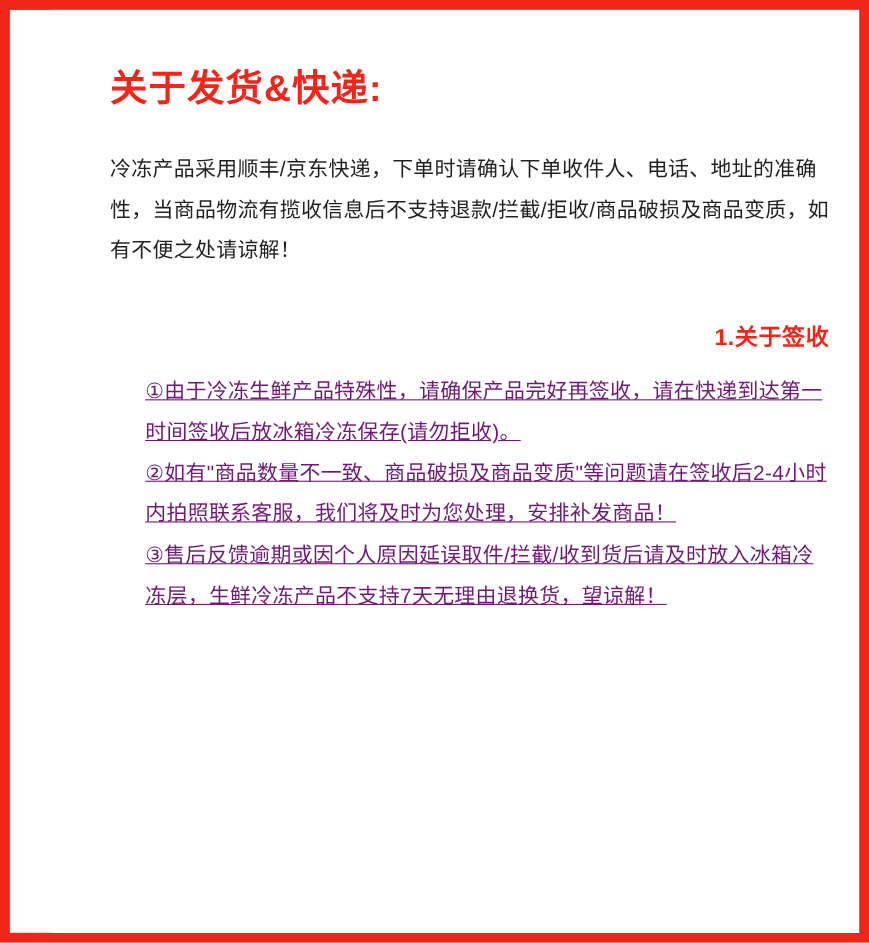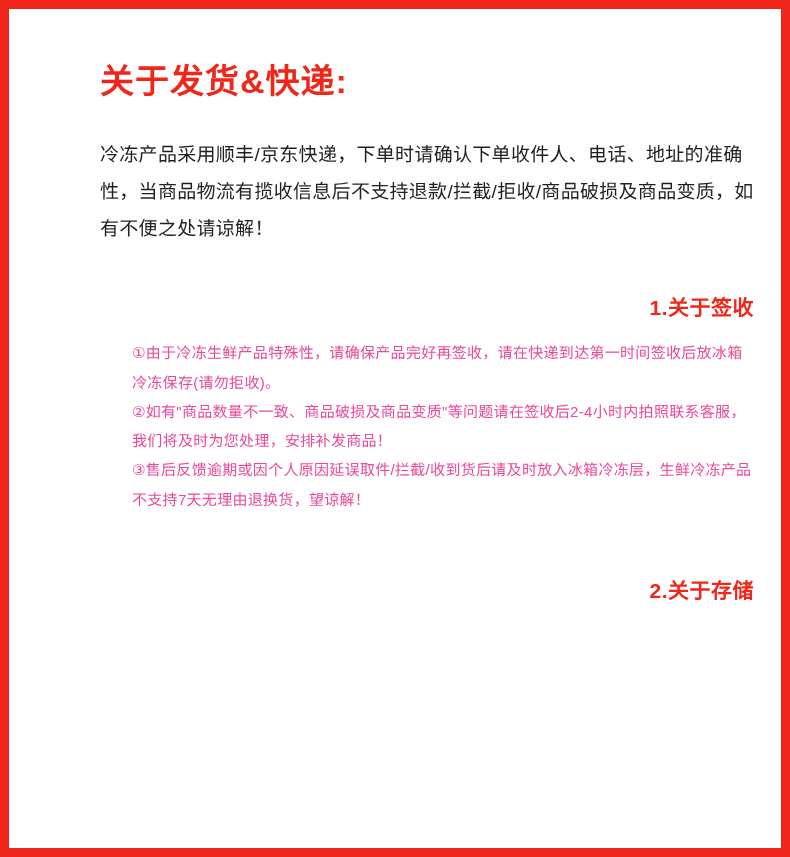--- a/index.html
+++ b/index.html
@@ -58,26 +58,27 @@
   .section-title {
     color: #f0261a;
     font-size: 21px;
     font-weight: bold;
     letter-spacing: 0.5px;
     margin: 0 0 16px 0;
     line-height: 1.4;
     text-align: right;
   }
   .section-body {
-    color: #ec4899;
-    font-size: 15px;
+    color: #701a75;
+    font-size: 19px;
     line-height: 1.95;
     letter-spacing: 0.3px;
     padding-left: 32px;
     max-width: 640px;
+    text-decoration: underline;
   }
   .section-body p {
     margin: 0;
   }
   .section-2 {
     margin-top: 62px;
   }
   .section-2 .section-title {
     margin-bottom: 14px;
   }
@@ -98,17 +99,16 @@
     <div class="section section-1">
       <h2 class="section-title">1.关于签收</h2>
       <div class="section-body">
         <p>①由于冷冻生鲜产品特殊性，请确保产品完好再签收，请在快递到达第一时间签收后放冰箱冷冻保存(请勿拒收)。</p>
         <p>②如有"商品数量不一致、商品破损及商品变质"等问题请在签收后2-4小时内拍照联系客服，我们将及时为您处理，安排补发商品！</p>
         <p>③售后反馈逾期或因个人原因延误取件/拦截/收到货后请及时放入冰箱冷冻层，生鲜冷冻产品不支持7天无理由退换货，望谅解！</p>
       </div>
     </div>
 
     <div class="section section-2">
-      <h2 class="section-title">2.关于存储</h2>
     </div>
 
   </div>
 </div>
 
 </body></html>

